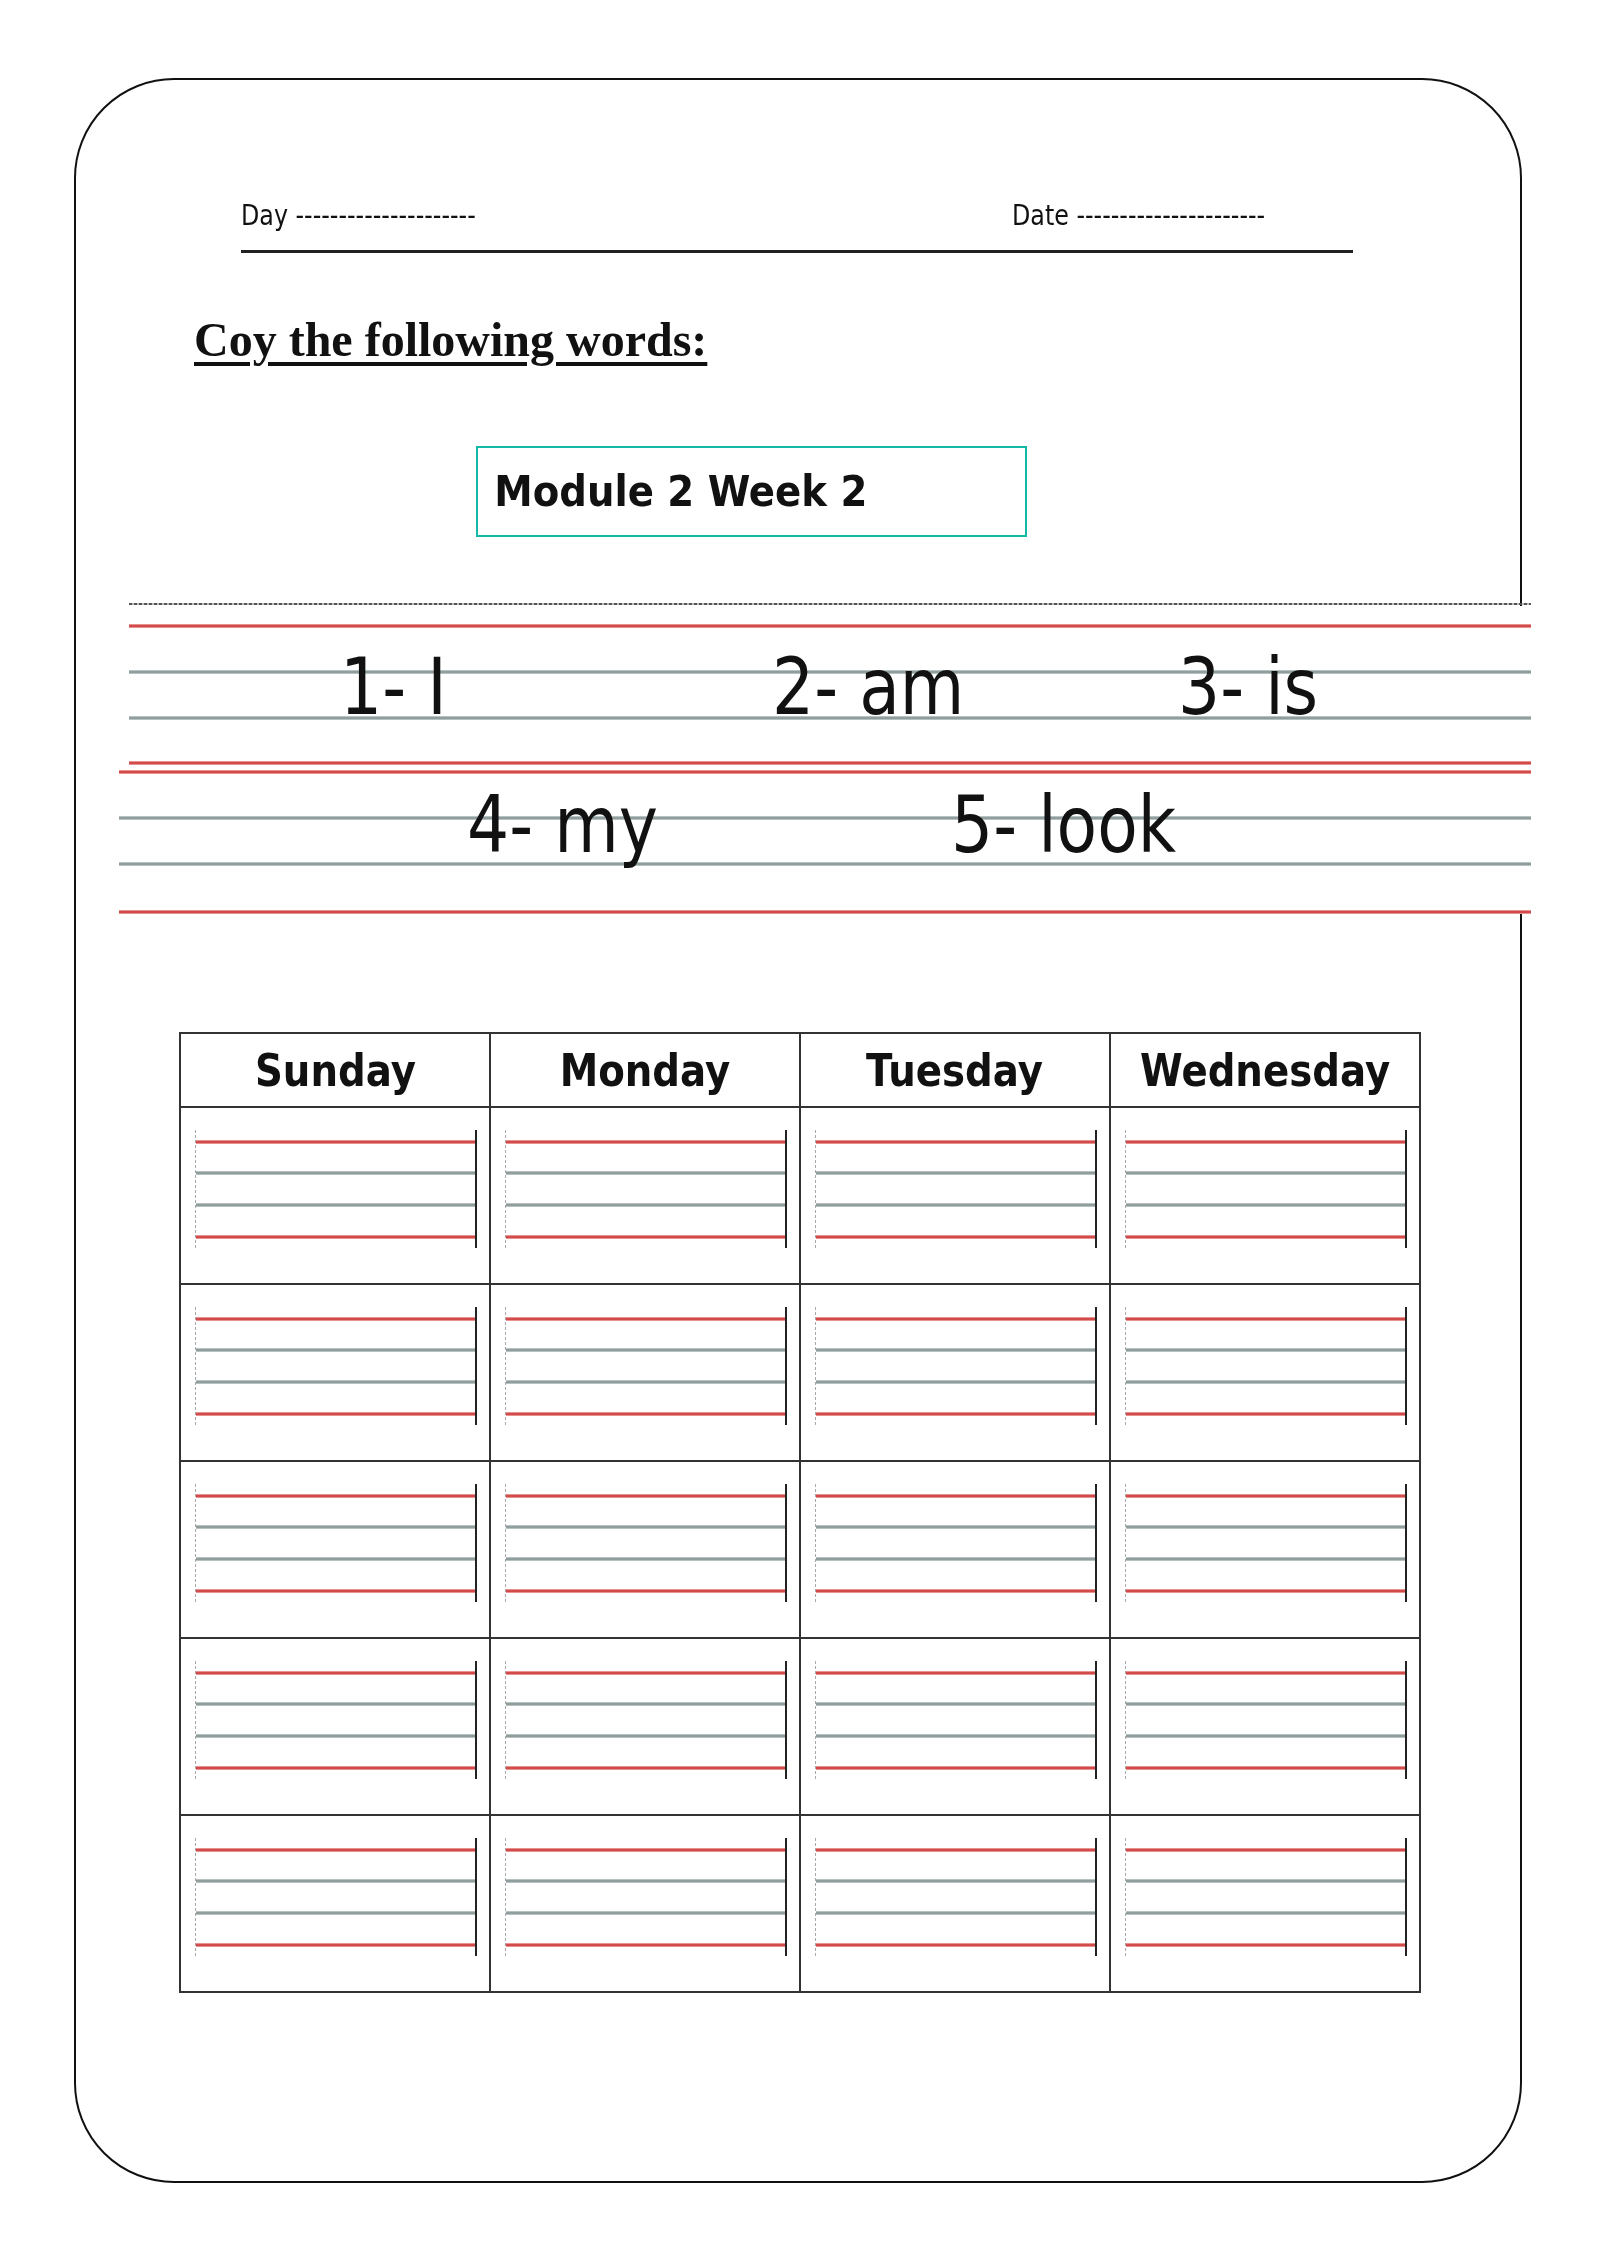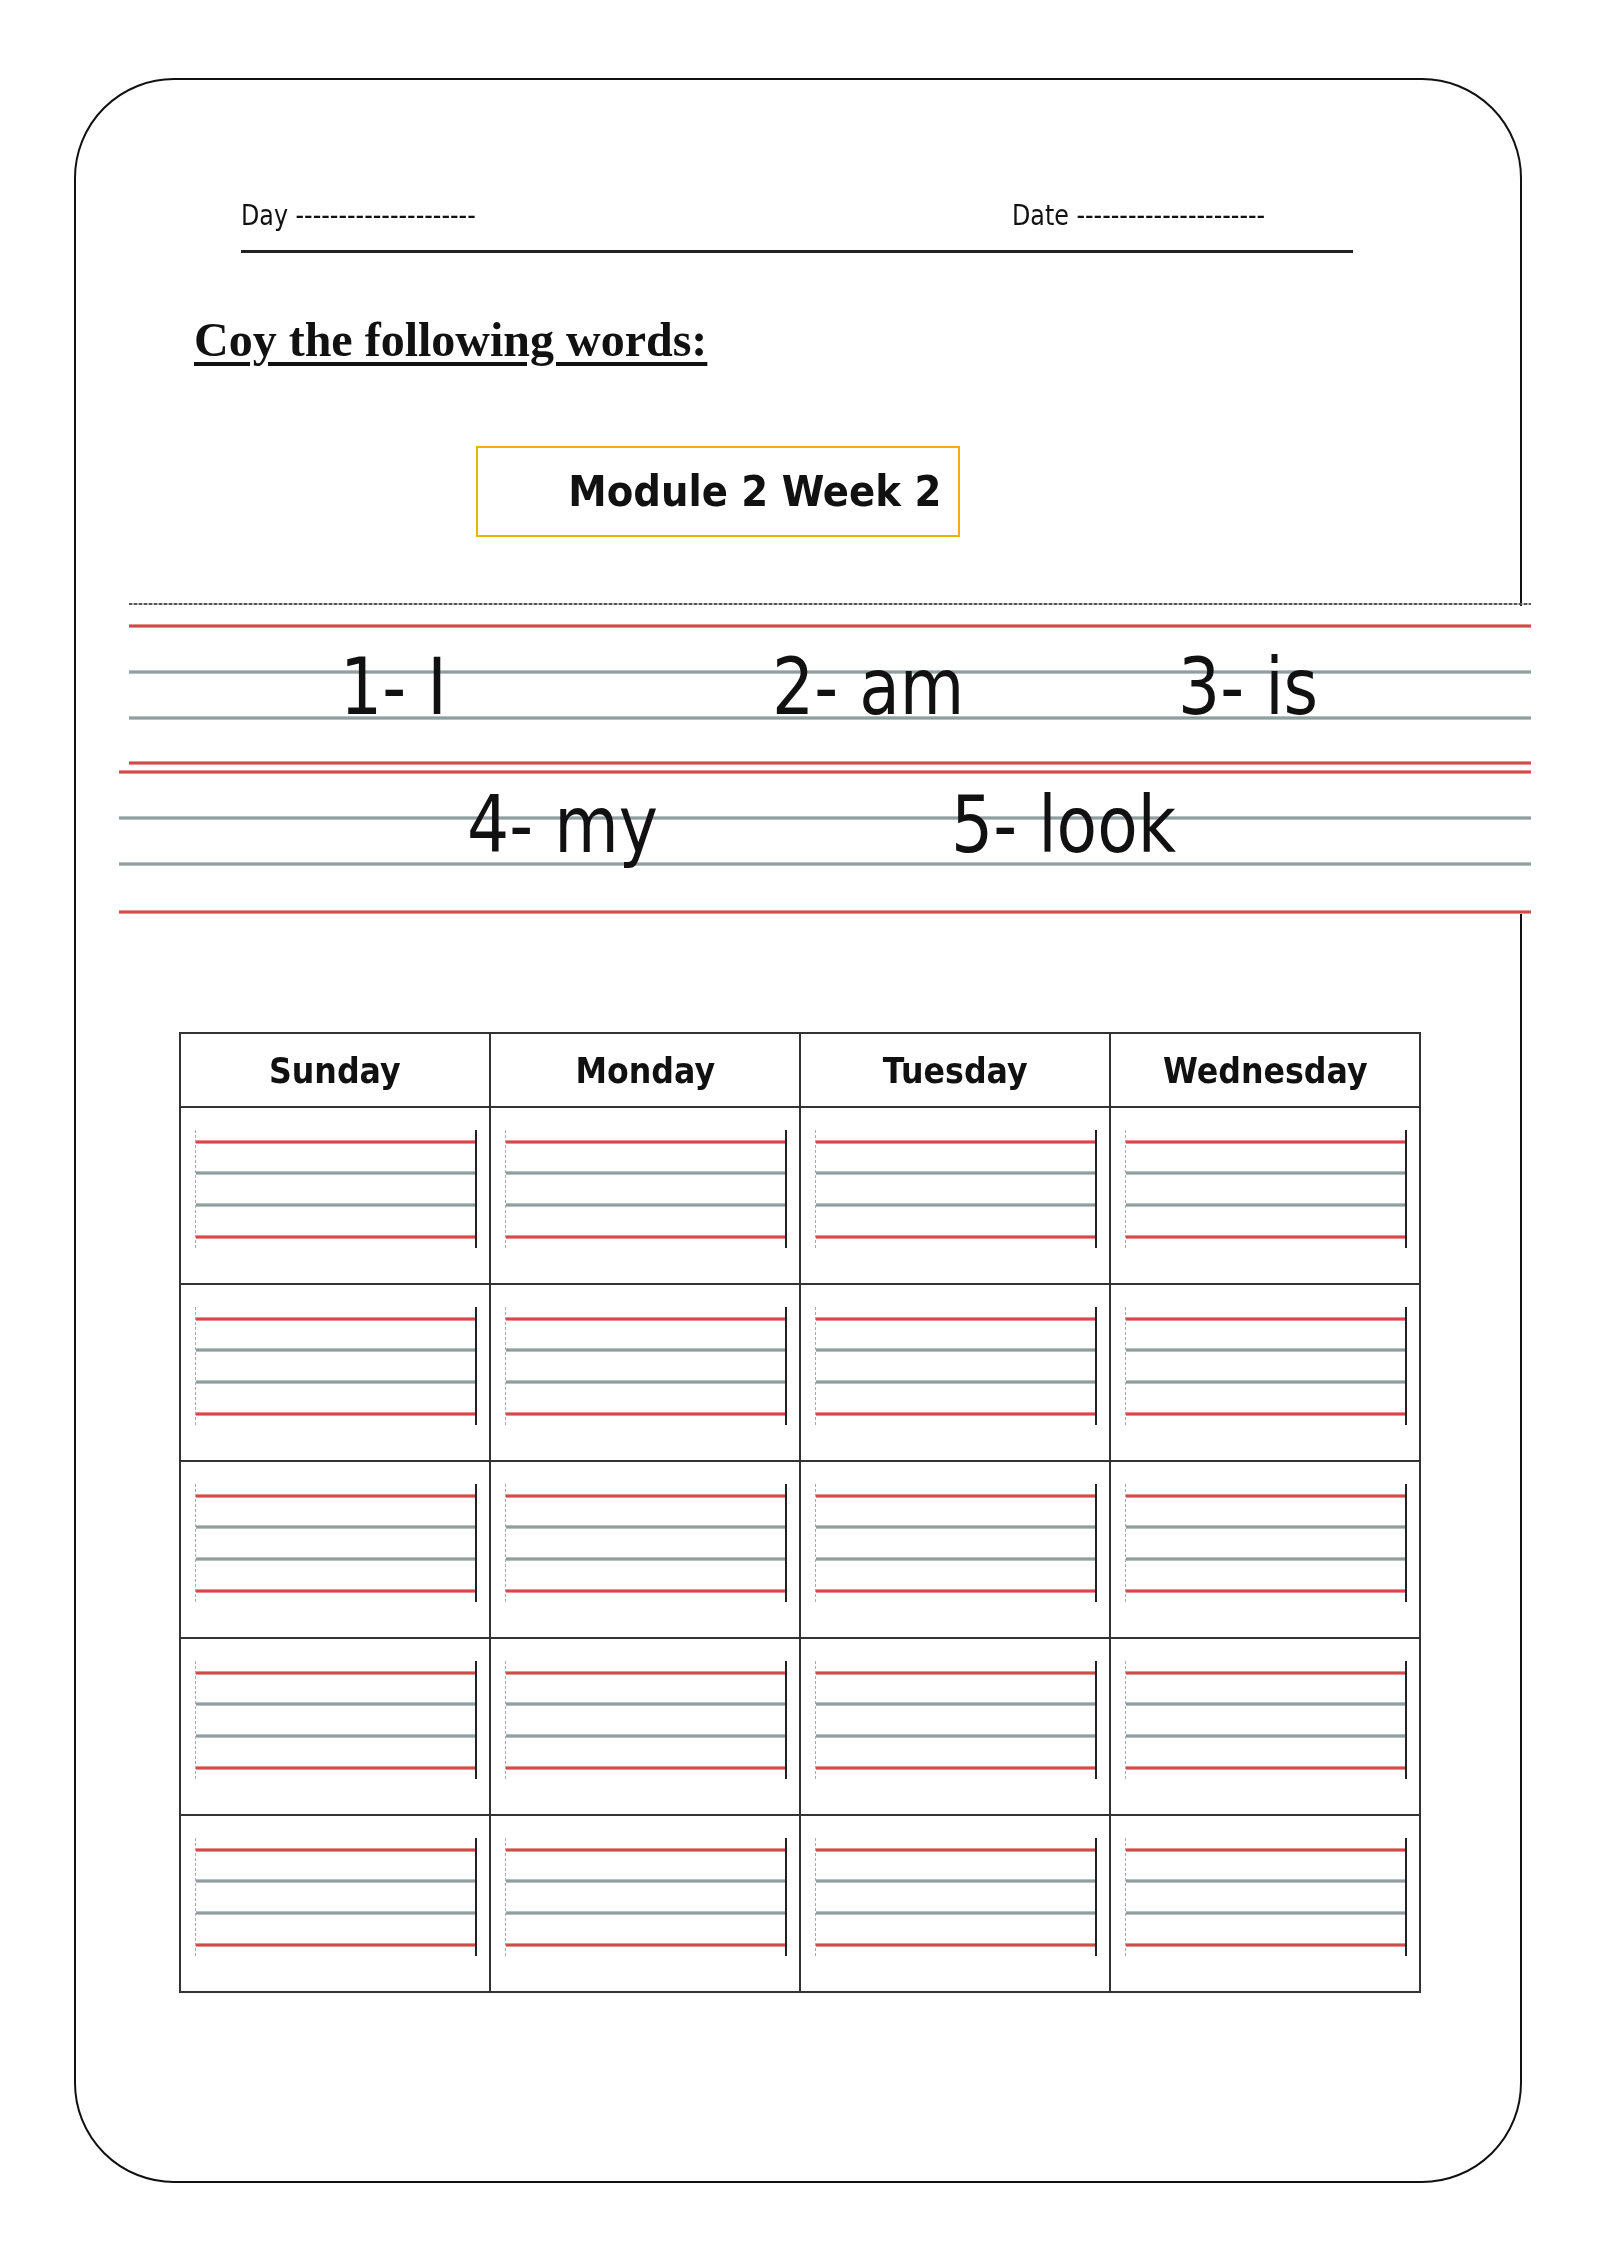--- a/index.html
+++ b/index.html
@@ -2,30 +2,30 @@
 <html><head>
 <meta charset="utf-8">
 <style>
   html, body { margin: 0; padding: 0; background: #ffffff; }
   body { width: 1600px; height: 2263px; position: relative; overflow: hidden; font-family: "DejaVu Sans", sans-serif; }
   .frame { position: absolute; left: 74px; top: 78px; width: 1448px; height: 2105px; border: 2px solid #111; border-radius: 100px; box-sizing: border-box; }
   .frame-gap { position: absolute; left: 1515px; top: 606px; width: 12px; height: 308px; background: #fff; }
   .hdr-text { position: absolute; top: 198px; font-family: "DejaVu Sans", sans-serif; font-size: 29px; color: #111; letter-spacing: 0px; transform: scaleX(0.82); transform-origin: left; }
   .hdr-line { position: absolute; left: 241px; top: 250px; width: 1112px; height: 3px; background: #222; }
   .heading { position: absolute; left: 194px; top: 312px; font-family: "Liberation Serif", serif; font-weight: bold; font-size: 48px; color: #111; text-decoration: underline; text-decoration-thickness: 4px; text-underline-offset: 6px; }
-  .module-box { position: absolute; left: 476px; top: 446px; width: 484px; height: 91px; border: 2px solid #eab308; box-sizing: border-box; display: flex; align-items: center; justify-content: flex-end; }
+  .module-box { position: absolute; left: 476px; top: 446px; width: 551px; height: 91px; border: 2px solid #14b8a6; box-sizing: border-box; display: flex; align-items: center; justify-content: flex-start; }
   .module-box span { font-family: "DejaVu Sans", sans-serif; font-weight: bold; font-size: 42px; color: #111; transform: scaleX(0.92); }
   .hline { position: absolute; height: 3px; }
   .red { background: linear-gradient(to bottom, #f3b5b5, #c62828, #f3b5b5); height: 4px; }
   .gray { background: linear-gradient(to bottom, #c9d3d3, #7f8c8c, #c9d3d3); height: 4px; }
   .dash { background: repeating-linear-gradient(to right, #555 0 3px, #bbb 3px 5px); height: 2px; }
   .word { position: absolute; font-family: "DejaVu Sans", sans-serif; font-size: 78px; color: #111; line-height: 1; transform: scaleX(0.85); transform-origin: left; white-space: nowrap; }
   table.week { position: absolute; left: 179px; top: 1032px; width: 1242px; border-collapse: collapse; table-layout: fixed; }
   table.week th, table.week td { border: 2px solid #333; padding: 0; position: relative; }
-  table.week th { height: 72px; font-family: "DejaVu Sans", sans-serif; font-weight: bold; font-size: 36px; color: #111; text-align: center; }
+  table.week th { height: 72px; font-family: "DejaVu Sans", sans-serif; font-weight: bold; font-size: 44px; color: #111; text-align: center; }
   table.week th span { display: inline-block; transform: scaleX(0.88); }
   table.week td { height: 175px; }
   .cell-lines { position: absolute; left: 14px; right: 14px; top: 22px; height: 118px; border-left: 1px dashed #aaa; }
   .cell-lines .tick { position: absolute; right: -2px; top: 0; bottom: 0; width: 2px; background: #222; }
   .cell-lines .l { position: absolute; left: 0; right: 0; height: 4px; }
 </style>
 </head>
 <body>
 
 <div class="frame"></div>

